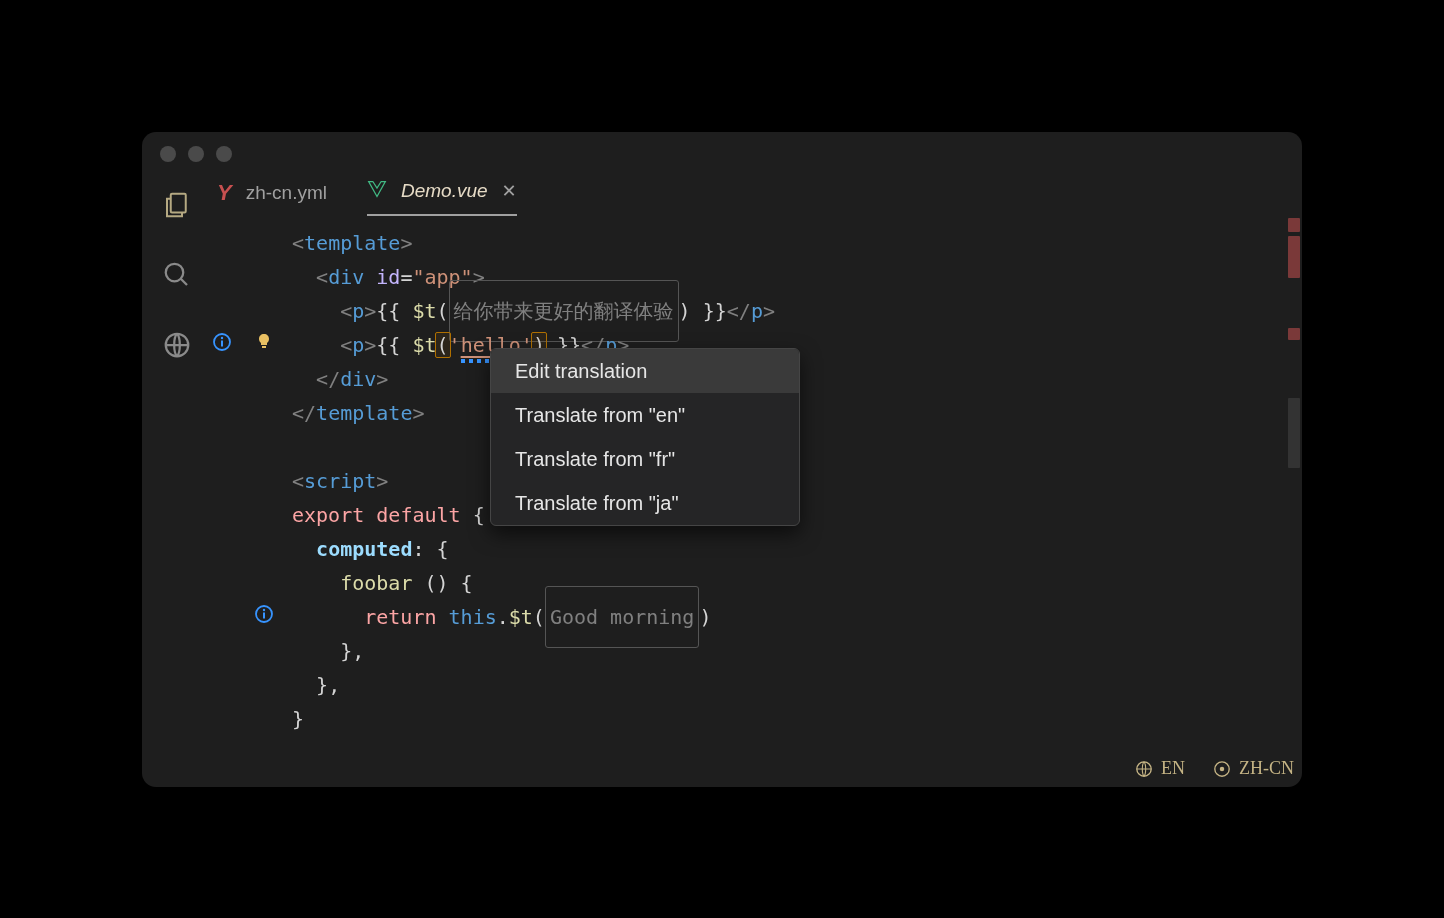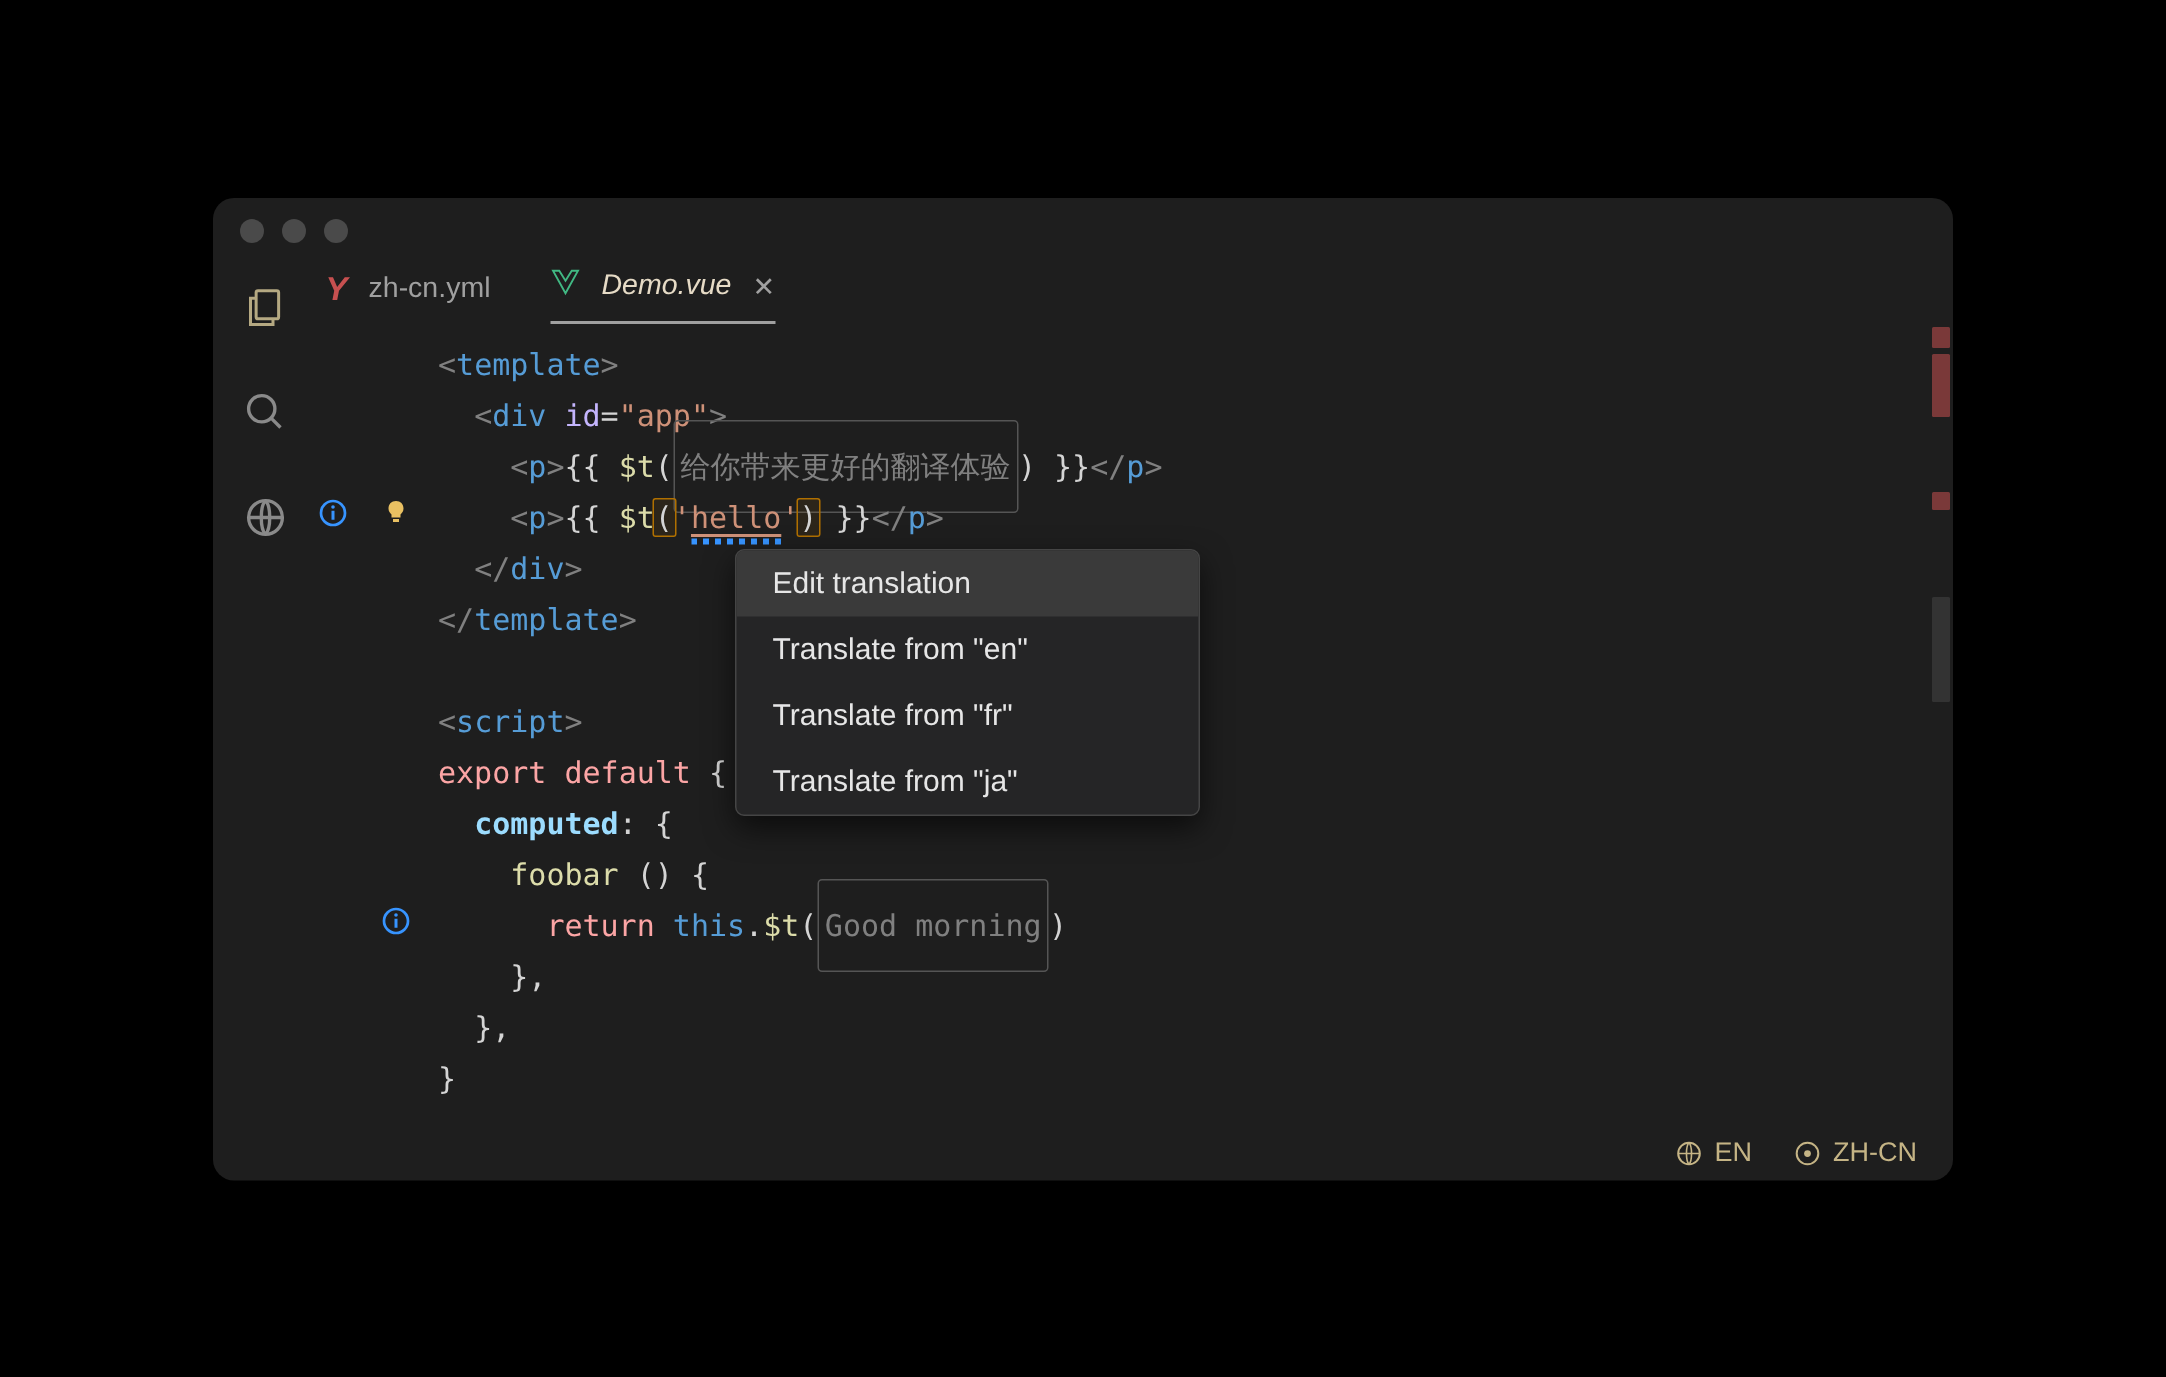--- a/index.html
+++ b/index.html
@@ -137,21 +137,21 @@
   }
   .caretbox {
     border: 1px solid #b07000;
     background: rgba(176,112,0,0.1);
     border-radius: 2px;
     margin: 0 -2px;
     padding: 0 1px;
   }
   .menu {
     position: absolute;
-    top: 150px;
+    top: 132px;
     left: 278px;
     width: 310px;
     background: #252526;
     border: 1px solid #454545;
     border-radius: 6px;
     box-shadow: 0 8px 20px rgba(0,0,0,0.6);
     overflow: hidden;
     font-family: -apple-system, "Segoe UI", sans-serif;
   }
   .menu-item {
@@ -162,22 +162,22 @@
   }
   .menu-item.hover {
     background: #3a3a3a;
   }
   .statusbar {
     height: 36px;
     display: flex;
     align-items: center;
     justify-content: flex-end;
     gap: 28px;
-    padding-right: 24px;
-    font-family: Liberation Sans, sans-serif;
+    padding-right: 8px;
+    font-family: Liberation Serif, serif;
     font-size: 18px;
     color: #c5b485;
   }
   .statusbar .sb { display: inline-flex; align-items: center; gap: 8px; }
   .statusbar svg { width: 18px; height: 18px; }
   .minimap {
     position: absolute;
     right: 0;
     top: 44px;
     width: 22px;

